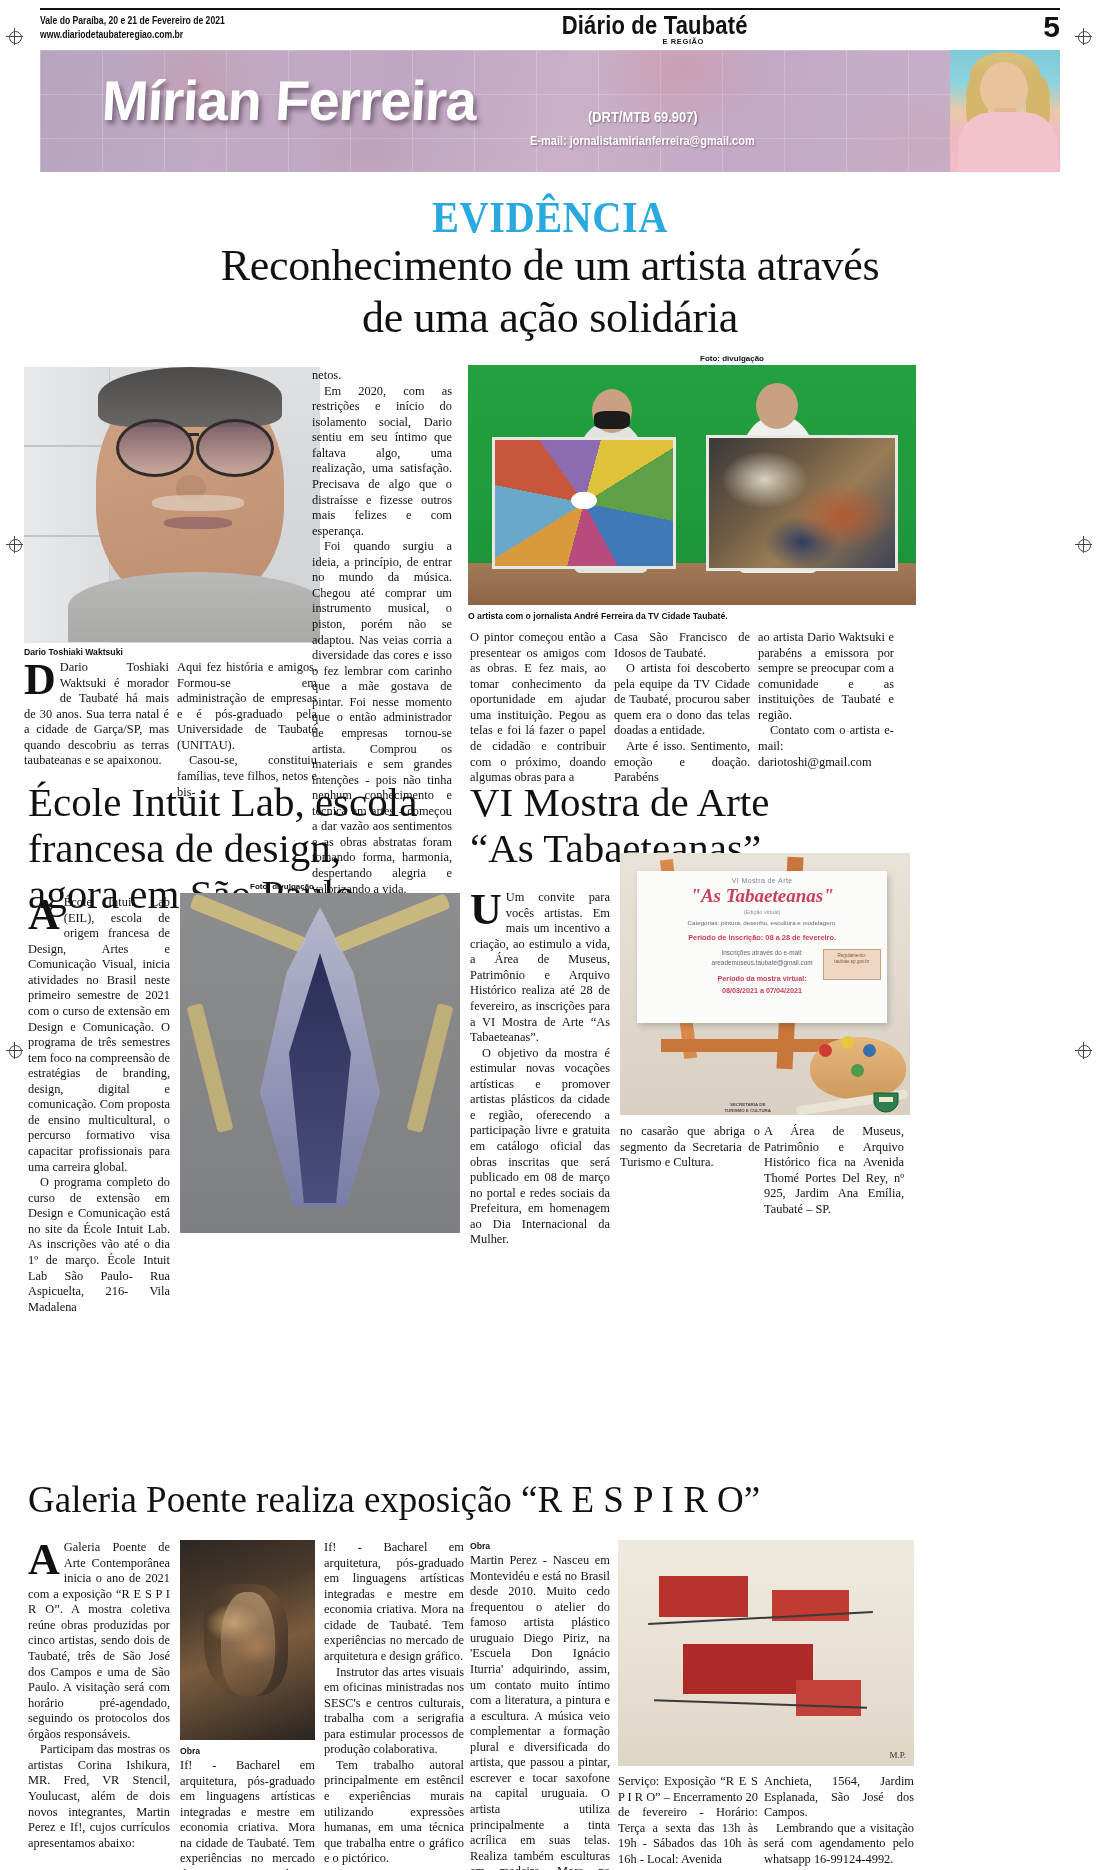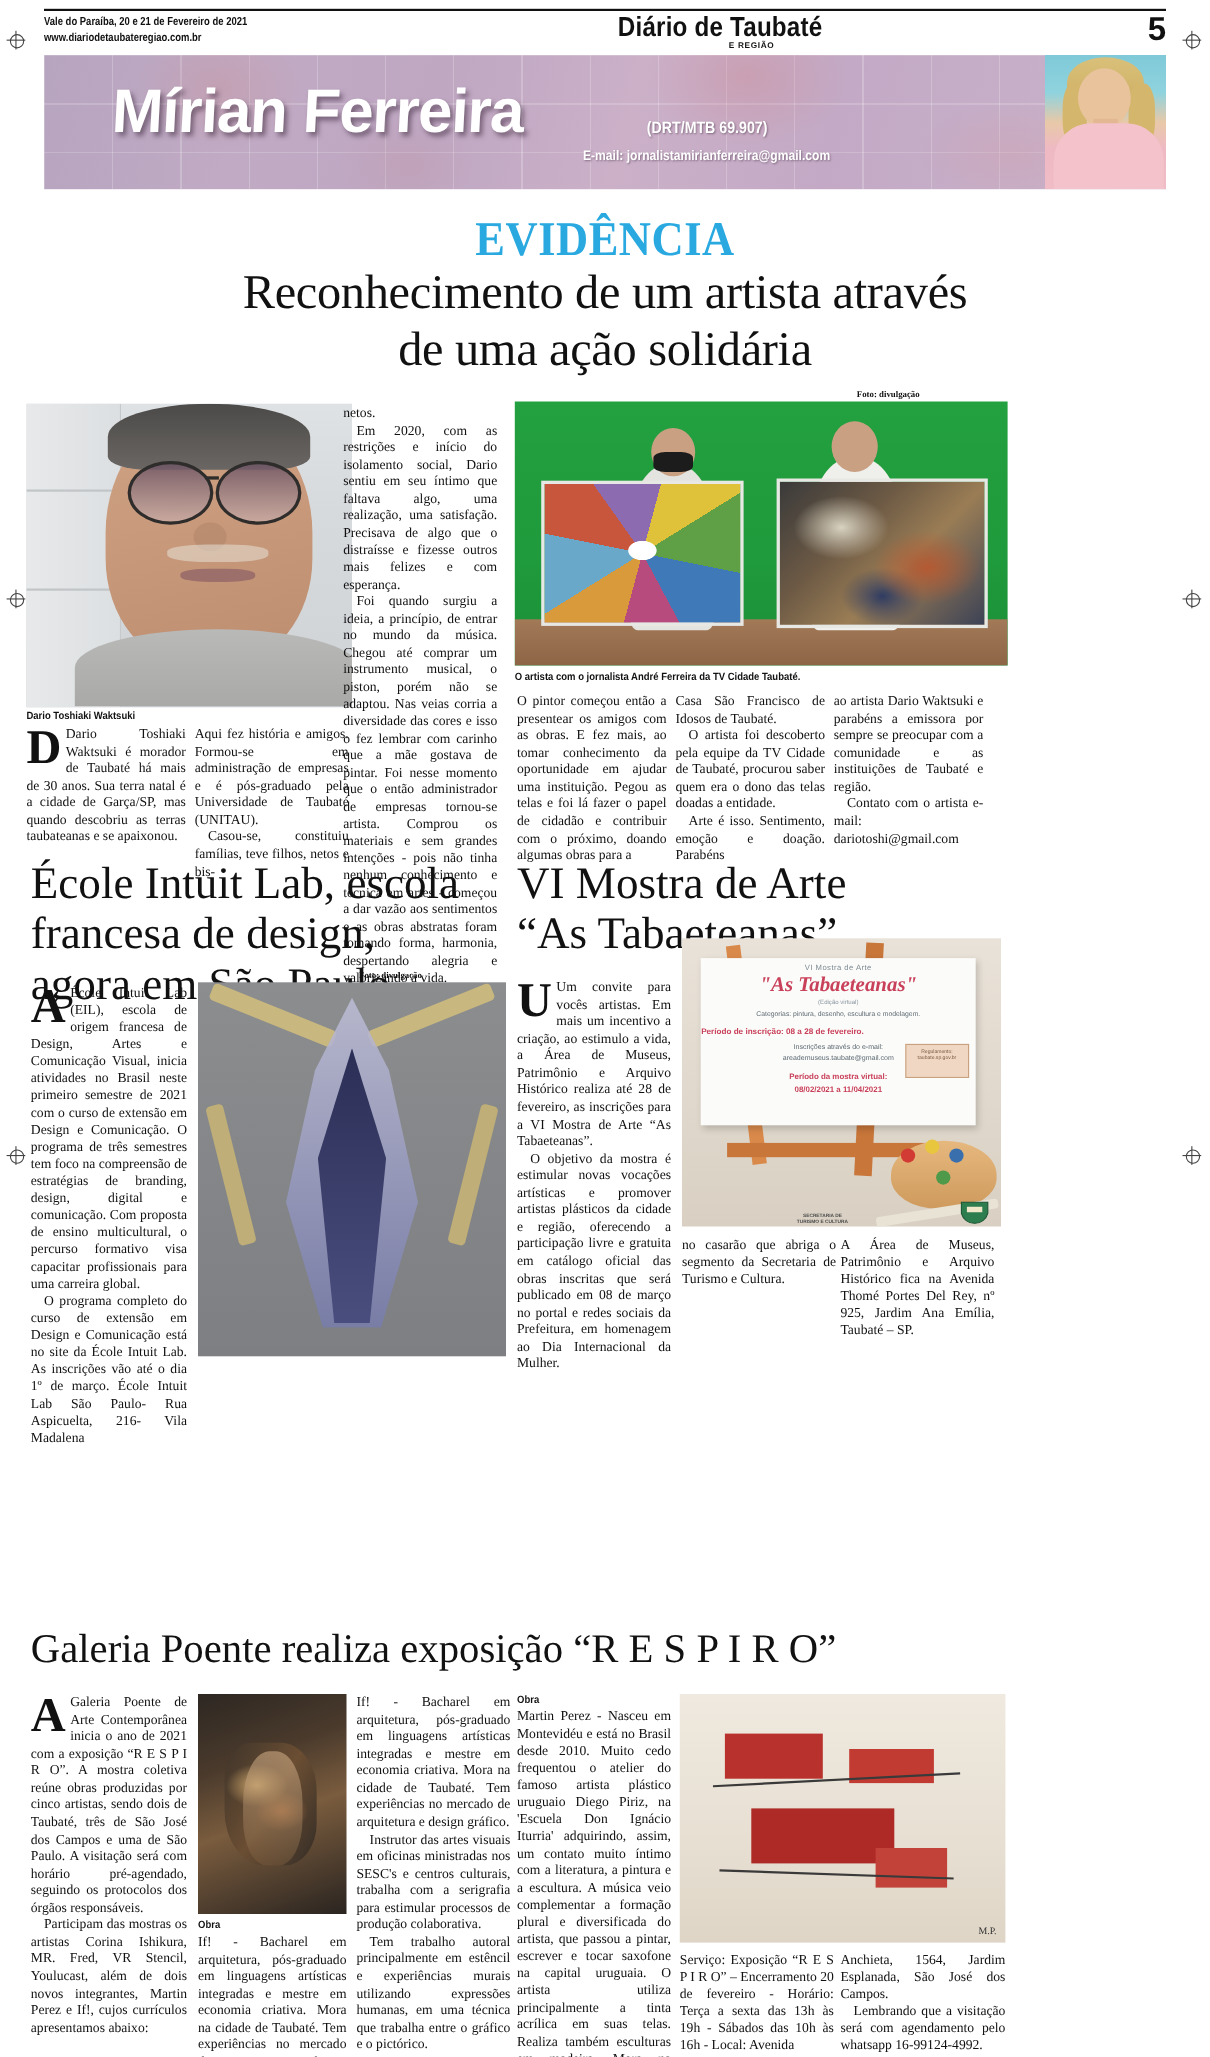--- a/index.html
+++ b/index.html
@@ -65,21 +65,21 @@
        font-size:44px;line-height:1.18;font-weight:normal;letter-spacing:-.3px;}
 
   
   .col{position:absolute;font-size:12.4px;line-height:1.255;text-align:justify;
        font-family:"Liberation Serif",serif;}
   .col p{margin:0;text-indent:12px;}
   .col p.first{text-indent:0;}
   .dropcap{float:left;font-size:44px;line-height:.82;font-weight:bold;padding:2px 4px 0 0;font-family:"Liberation Serif",serif;}
   .cap{font-family:"Liberation Sans",sans-serif;font-weight:bold;font-size:9.6px;transform:scaleX(.9);
        transform-origin:left;white-space:nowrap;}
-  .credit{font-family:Liberation Serif, serif;font-weight:bold;font-size:8px;text-align:center;}
+  .credit{font-family:Liberation Sans, sans-serif;font-weight:bold;font-size:8px;text-align:left;}
 
   .photo{position:absolute;overflow:hidden;}
 
   
   .ph-dario{background:linear-gradient(to bottom,#dfe2e4 0%,#d7dadd 35%,#cfd3d6 100%);}
   .pd-cab{position:absolute;left:0;top:0;width:86px;height:100%;
       background:linear-gradient(to right,#e7e9ea,#dcdfe1);
       box-shadow:inset -1px 0 0 #c6c9cb;}
   .pd-cab::before{content:"";position:absolute;left:0;top:78px;width:86px;height:2px;background:#c2c5c7;}
   .pd-cab::after{content:"";position:absolute;left:0;top:168px;width:86px;height:2px;background:#c2c5c7;}
@@ -144,21 +144,21 @@
   .pp-canvas{position:absolute;left:6%;top:18px;width:86%;height:152px;background:#fbfbf9;
       box-shadow:2px 3px 6px rgba(0,0,0,.18);}
   .pp-t1{position:absolute;left:0;right:0;top:6px;text-align:center;font-family:"Liberation Sans",sans-serif;
       font-size:7px;color:#7d8a93;letter-spacing:.4px;}
   .pp-t2{position:absolute;left:0;right:0;top:14px;text-align:center;font-family:"Liberation Serif",serif;
       font-style:italic;font-weight:bold;font-size:19px;color:#c9405a;}
   .pp-t3{position:absolute;left:0;right:0;top:38px;text-align:center;font-family:"Liberation Sans",sans-serif;
       font-size:5.5px;color:#8b97a0;}
   .pp-t4{position:absolute;left:0;right:0;top:48px;text-align:center;font-family:"Liberation Sans",sans-serif;
       font-size:6.2px;color:#5d6a73;}
-  .pp-t5{position:absolute;left:0;right:0;top:62px;text-align:left;font-family:"Liberation Sans",sans-serif;
+  .pp-t5{position:absolute;left:0;right:0;top:62px;text-align:center;font-family:"Liberation Sans",sans-serif;
       font-weight:bold;font-size:7.4px;color:#c9405a;}
   .pp-t6{position:absolute;left:0;right:0;top:78px;text-align:center;font-family:"Liberation Sans",sans-serif;
       font-size:6.4px;color:#5d6a73;}
   .pp-t7{position:absolute;left:0;right:0;top:88px;text-align:center;font-family:"Liberation Sans",sans-serif;
       font-size:6.4px;color:#5d6a73;}
   .pp-t8{position:absolute;left:0;right:0;top:103px;text-align:center;font-family:"Liberation Sans",sans-serif;
       font-weight:bold;font-size:7.2px;color:#c9405a;}
   .pp-t9{position:absolute;left:0;right:0;top:115px;text-align:center;font-family:"Liberation Sans",sans-serif;
       font-weight:bold;font-size:7.2px;color:#c9405a;}
   .pp-palette{position:absolute;right:4px;bottom:16px;width:96px;height:62px;border-radius:50% 50% 45% 45%;
@@ -348,21 +348,21 @@
     <div class="pp-easel-v"></div>
     <div class="pp-canvas">
       <div class="pp-t1">VI Mostra de Arte</div>
       <div class="pp-t2">"As Tabaeteanas"</div>
       <div class="pp-t3">(Edição virtual)</div>
       <div class="pp-t4">Categorias: pintura, desenho, escultura e modelagem.</div>
       <div class="pp-t5">Período de inscrição: 08 a 28 de fevereiro.</div>
       <div class="pp-t6">Inscrições através do e-mail:</div>
       <div class="pp-t7">areademuseus.taubate@gmail.com</div>
       <div class="pp-t8">Período da mostra virtual:</div>
-      <div class="pp-t9">08/02/2021 a 11/04/2021</div>
+      <div class="pp-t9">08/03/2021 a 07/04/2021</div>
       <div class="pp-stamp">Regulamento: taubate.sp.gov.br</div>
     </div>
     <div class="pp-easel-h"></div>
     <div class="pp-palette"></div>
     <div class="pp-dot" style="right:78px;bottom:58px;background:#d13b34;"></div>
     <div class="pp-dot" style="right:56px;bottom:66px;background:#e8c63e;"></div>
     <div class="pp-dot" style="right:34px;bottom:58px;background:#3a6fae;"></div>
     <div class="pp-dot" style="right:46px;bottom:38px;background:#4e9a4a;"></div>
     <div class="pp-brush"></div>
     <div class="pp-logo1">

